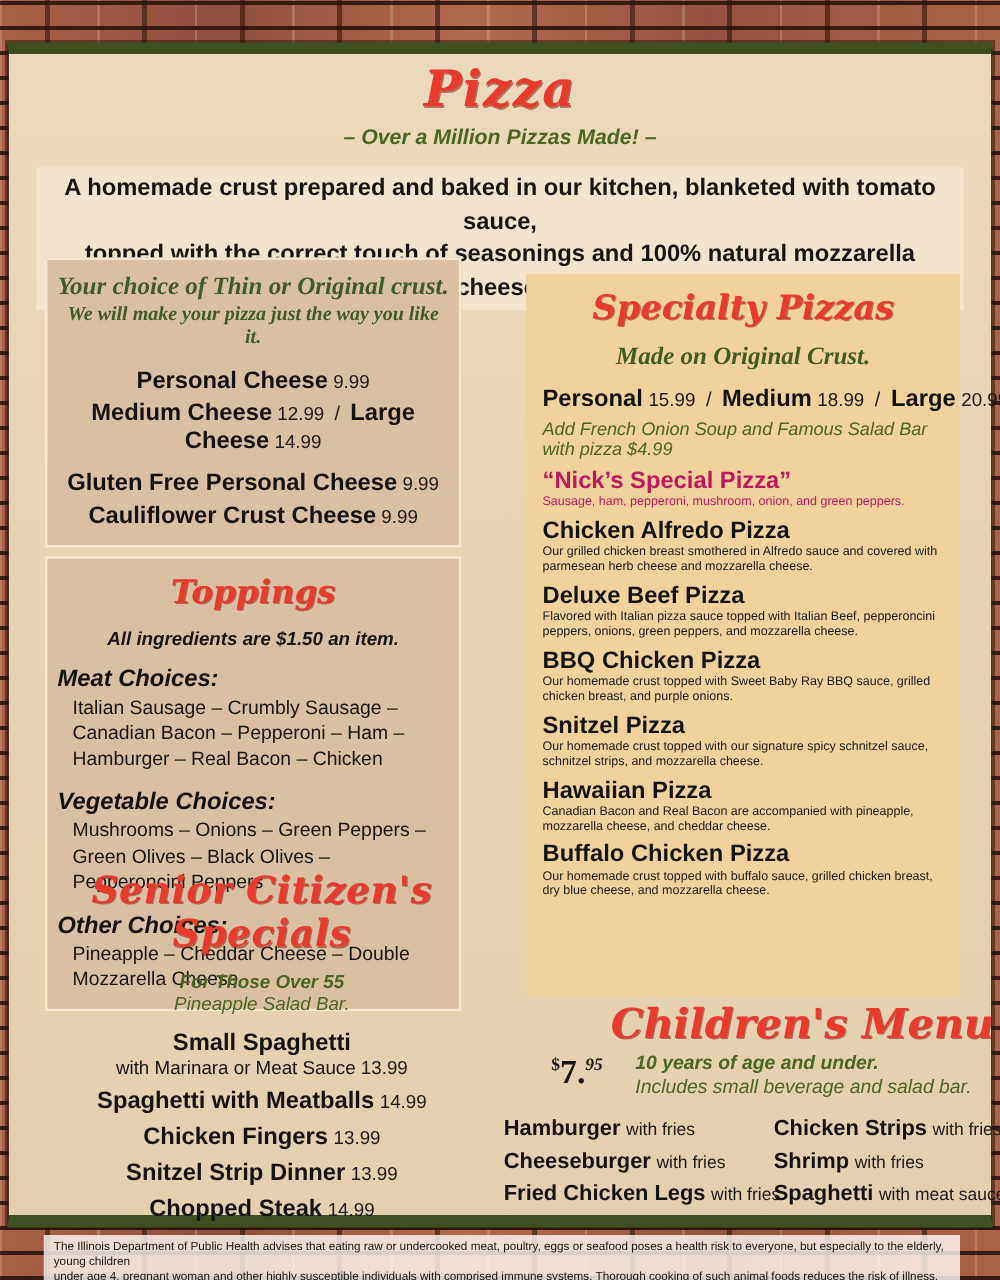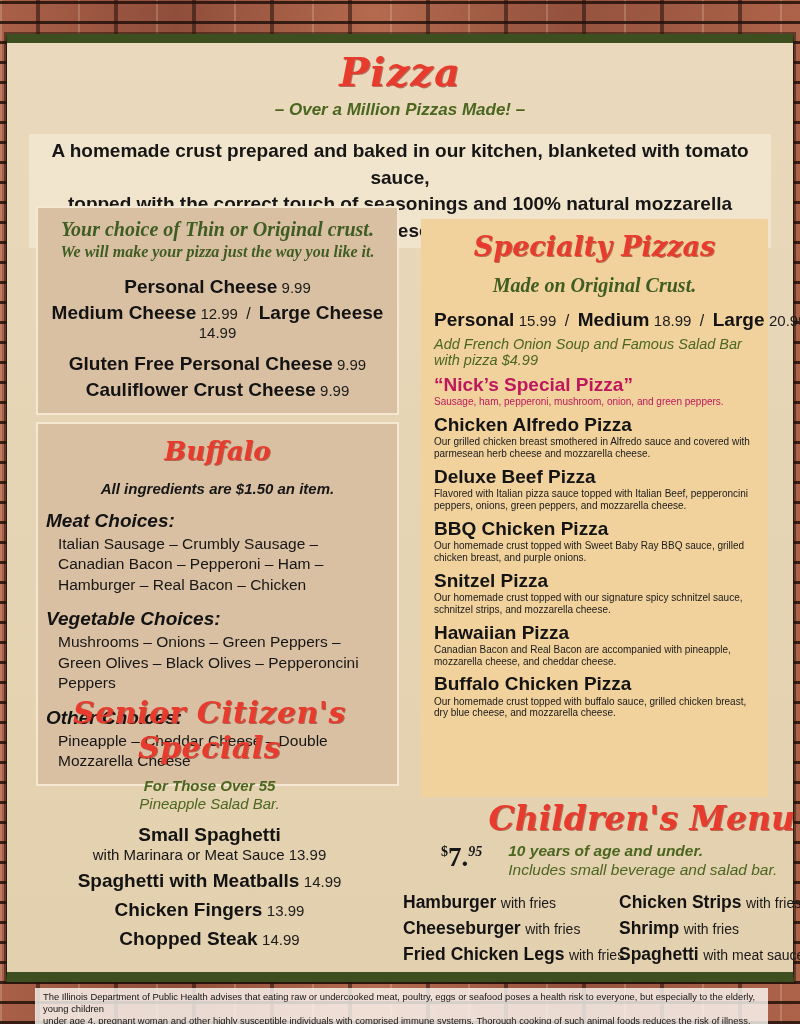--- a/index.html
+++ b/index.html
@@ -32,21 +32,21 @@
     color:#e73b2e; text-shadow:1px 1px 0 rgba(140,25,15,.55);
   }
   .title { font-size:40px; line-height:1.05; letter-spacing:1px; }
   .tagline { margin-top:7px; font-size:17px; font-weight:bold; font-style:italic; color:#4a661f; }
   .intro {
     margin:14px auto 0; width:742px; padding:4px 2px;
     background:rgba(255,250,236,.38);
     font-size:19px; font-weight:bold; color:#161616; line-height:1.4; text-align:center;
   }
   
-  .col-left { position:absolute; left:29px; top:163px; width:363px; }
+  .col-left { position:absolute; left:29px; top:163px; width:333px; }
   .box {
     background:#d9c0a2; border:2px solid rgba(248,239,219,.85);
     text-align:center; padding:10px 8px 12px;
   }
   .box + .box { margin-top:7px; }
   .crust-box { min-height:184px; }
   .toppings-box { min-height:282px; margin-top:7px; }
   .green-serif { font-family:"Liberation Serif", serif; font-style:italic; font-weight:bold; color:#3f5c22; }
   .crust-head { font-size:20px; }
   .crust-sub { font-size:16px; margin-top:2px; }
@@ -139,21 +139,21 @@
         <span class="item-name">Gluten Free Personal Cheese</span>
         <span class="price">9.99</span>
       </div>
       <div class="priceline">
         <span class="item-name">Cauliflower Crust Cheese</span>
         <span class="price">9.99</span>
       </div>
     </div>
 
     <div class="box toppings-box">
-      <div class="script toppings-title">Buffalo</div>
+      <div class="script toppings-title">Toppings</div>
       <div class="toppings-note">All ingredients are $1.50 an item.</div>
       <div class="tgroup">
         <div class="tgroup-label">Meat Choices:</div>
         <div class="tgroup-items">Italian Sausage – Crumbly Sausage – Canadian Bacon – Pepperoni – Ham – Hamburger – Real Bacon – Chicken</div>
       </div>
       <div class="tgroup">
         <div class="tgroup-label">Vegetable Choices:</div>
         <div class="tgroup-items">Mushrooms – Onions – Green Peppers – Green Olives – Black Olives – Pepperoncini Peppers</div>
       </div>
       <div class="tgroup">
@@ -222,20 +222,24 @@
       </div>
       <div class="senior-item">
         <span class="item-name">Spaghetti with Meatballs</span>
         <span class="price">14.99</span>
       </div>
       <div class="senior-item">
         <span class="item-name">Chicken Fingers</span>
         <span class="price">13.99</span>
       </div>
       <div class="senior-item">
+        <span class="item-name">Snitzel Strip Dinner</span>
+        <span class="price">13.99</span>
+      </div>
+      <div class="senior-item">
         <span class="item-name">Chopped Steak</span>
         <span class="price">14.99</span>
       </div>
     </div>
   </div>
 
   <div class="children">
     <div class="script children-title">Children's Menu</div>
     <div class="children-pricerow">
       <span class="kid-price"><span class="cur">$</span><span class="main">7.</span><span class="cents">95</span></span>

